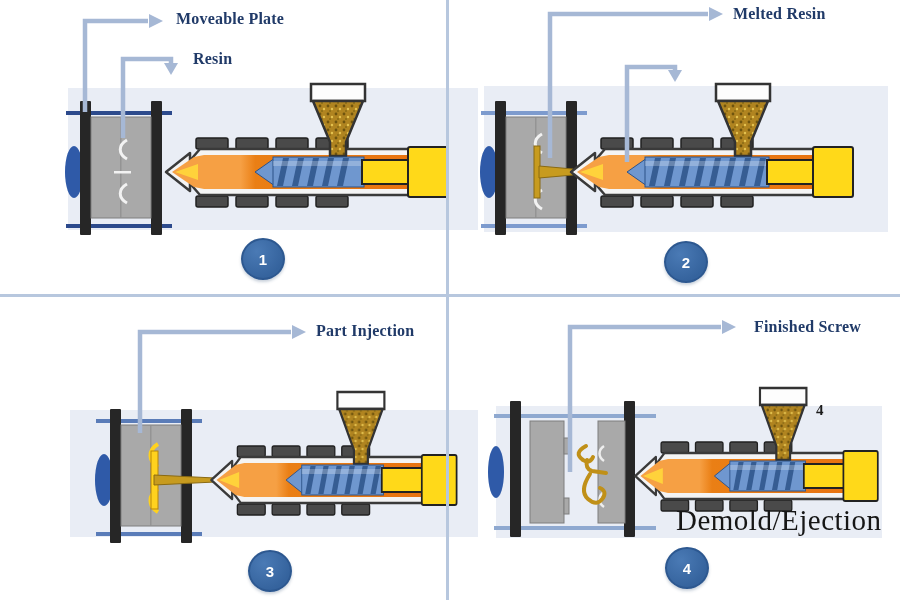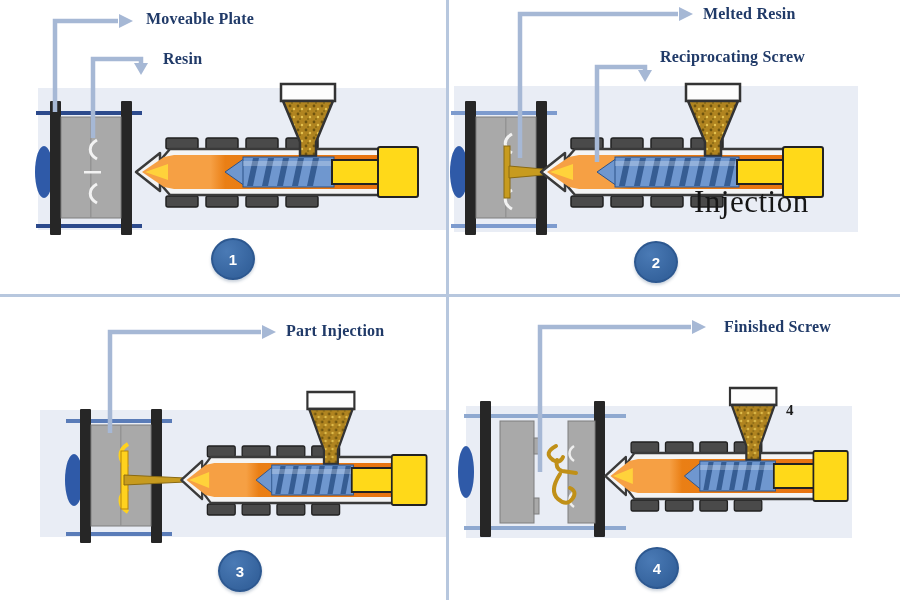--- a/index.html
+++ b/index.html
@@ -3,21 +3,21 @@
 <meta charset="utf-8">
 <style>
   :root{
     --page-bg:#ffffff; --band-bg:#e9edf5; --divider:#b7c7de;
     --label-text:#203a68; --caption-text:#161616;
     --step-badge:#3a6aa6; --step-badge-border:#2d5890; --step-number:#ffffff;
   }
   html,body{margin:0;padding:0;background:#fff;}
   .stage{position:relative;width:900px;height:600px;background:var(--page-bg);
          overflow:hidden;font-family:"Liberation Sans",sans-serif;}
-  .panel{position:absolute;width:450px;height:300px;}
+  .panel{position:absolute;width:450px;height:300px;margin-left:30px;}
   .mach-host,.mach-host svg{position:absolute;left:0;top:0;width:450px;height:300px;}
   .lbl{position:absolute;color:var(--label-text);font-family:"Liberation Serif",serif;
        font-weight:700;font-size:16px;letter-spacing:.2px;white-space:nowrap;}
   .caption{position:absolute;color:var(--caption-text);font-family:"Liberation Serif",serif;
        font-weight:400;white-space:nowrap;letter-spacing:.5px;}
   .corner-mark{position:absolute;color:#1b1b1b;font-family:"Liberation Serif",serif;
        font-size:15px;font-weight:700;}
   .badge{position:absolute;width:44px;height:42px;border-radius:50%;
        background:radial-gradient(circle at 35% 30%, #4a7ab5, #35639d 72%);
        border:2px solid var(--step-badge-border);box-sizing:border-box;
@@ -187,22 +187,20 @@
       <polyline points="70,158 70,14 228,14" fill="none" stroke="#a6b8d5" stroke-width="4.5"></polyline>
       <polygon points="229,7 243,14 229,21" fill="#a6b8d5"></polygon>
     </g>
           <g>
       <polyline points="147,162 147,67 195,67 195,70" fill="none" stroke="#a6b8d5" stroke-width="4.5"></polyline>
       <polygon points="188,70 202,70 195,82" fill="#a6b8d5"></polygon>
     </g>
   </svg>
       </div>
     <div class="lbl" style="left:253px;top:5px">Melted Resin</div>
-    <div class="lbl" style="left:210px;top:48px">Reciprocating Screw</div>
-    <div class="caption" style="left:244px;top:184px;font-size:31px">Injection</div>
     <div class="badge" style="left:184px;top:241px">
         <span>2</span>
       </div>
   </section>
 
   <section class="panel" style="left:0;top:300px">
     <div class="mach-host">
         <svg width="450" height="300" viewBox="0 0 450 300">
     <defs>
       <linearGradient id="mg2" x1="0" y1="0" x2="1" y2="0">
@@ -350,20 +348,21 @@
       <rect x="378" y="147" width="40" height="50" rx="2" fill="#ffd919" stroke="#222222" stroke-width="2"></rect>
     </g>
   </g>
     <g>
       <polyline points="90,172 90,27 241,27" fill="none" stroke="#a6b8d5" stroke-width="4.5"></polyline>
       <polygon points="242,20 256,27 242,34" fill="#a6b8d5"></polygon>
     </g>
   </svg>
       </div>
     <div class="lbl" style="left:274px;top:18px">Finished Screw</div>
+    <div class="caption" style="left:196px;top:204px;font-size:29px">Demold/Ejection</div>
     <div class="corner-mark" style="left:336px;top:102px">4</div>
     <div class="badge" style="left:185px;top:247px">
         <span>4</span>
       </div>
   </section>
 
   <div class="divider-v"></div>
   <div class="divider-h"></div>
 </div>
 

